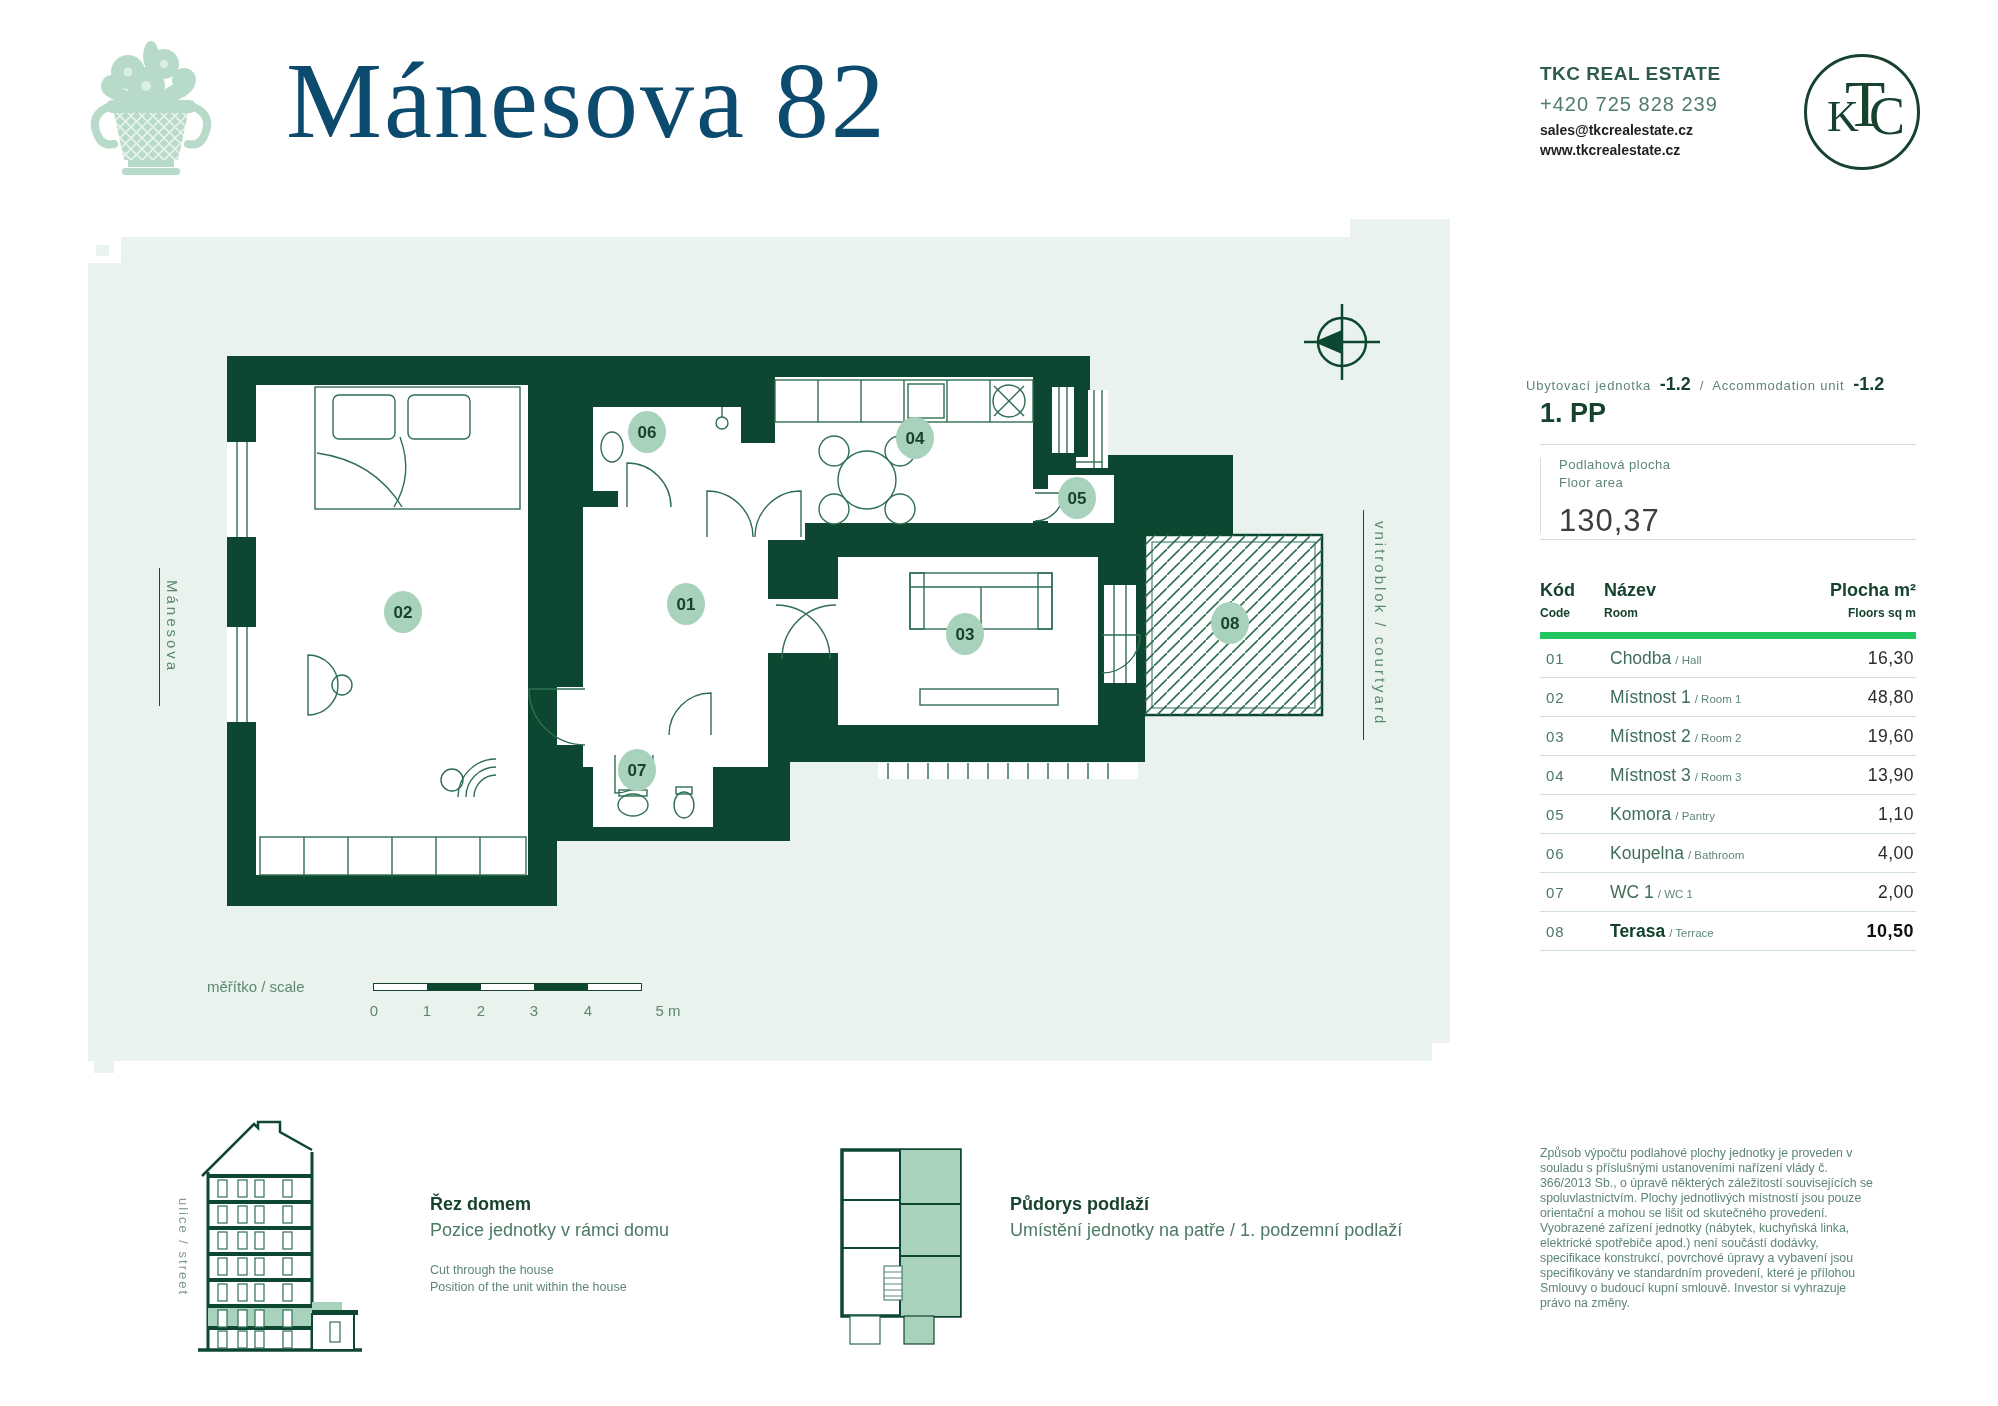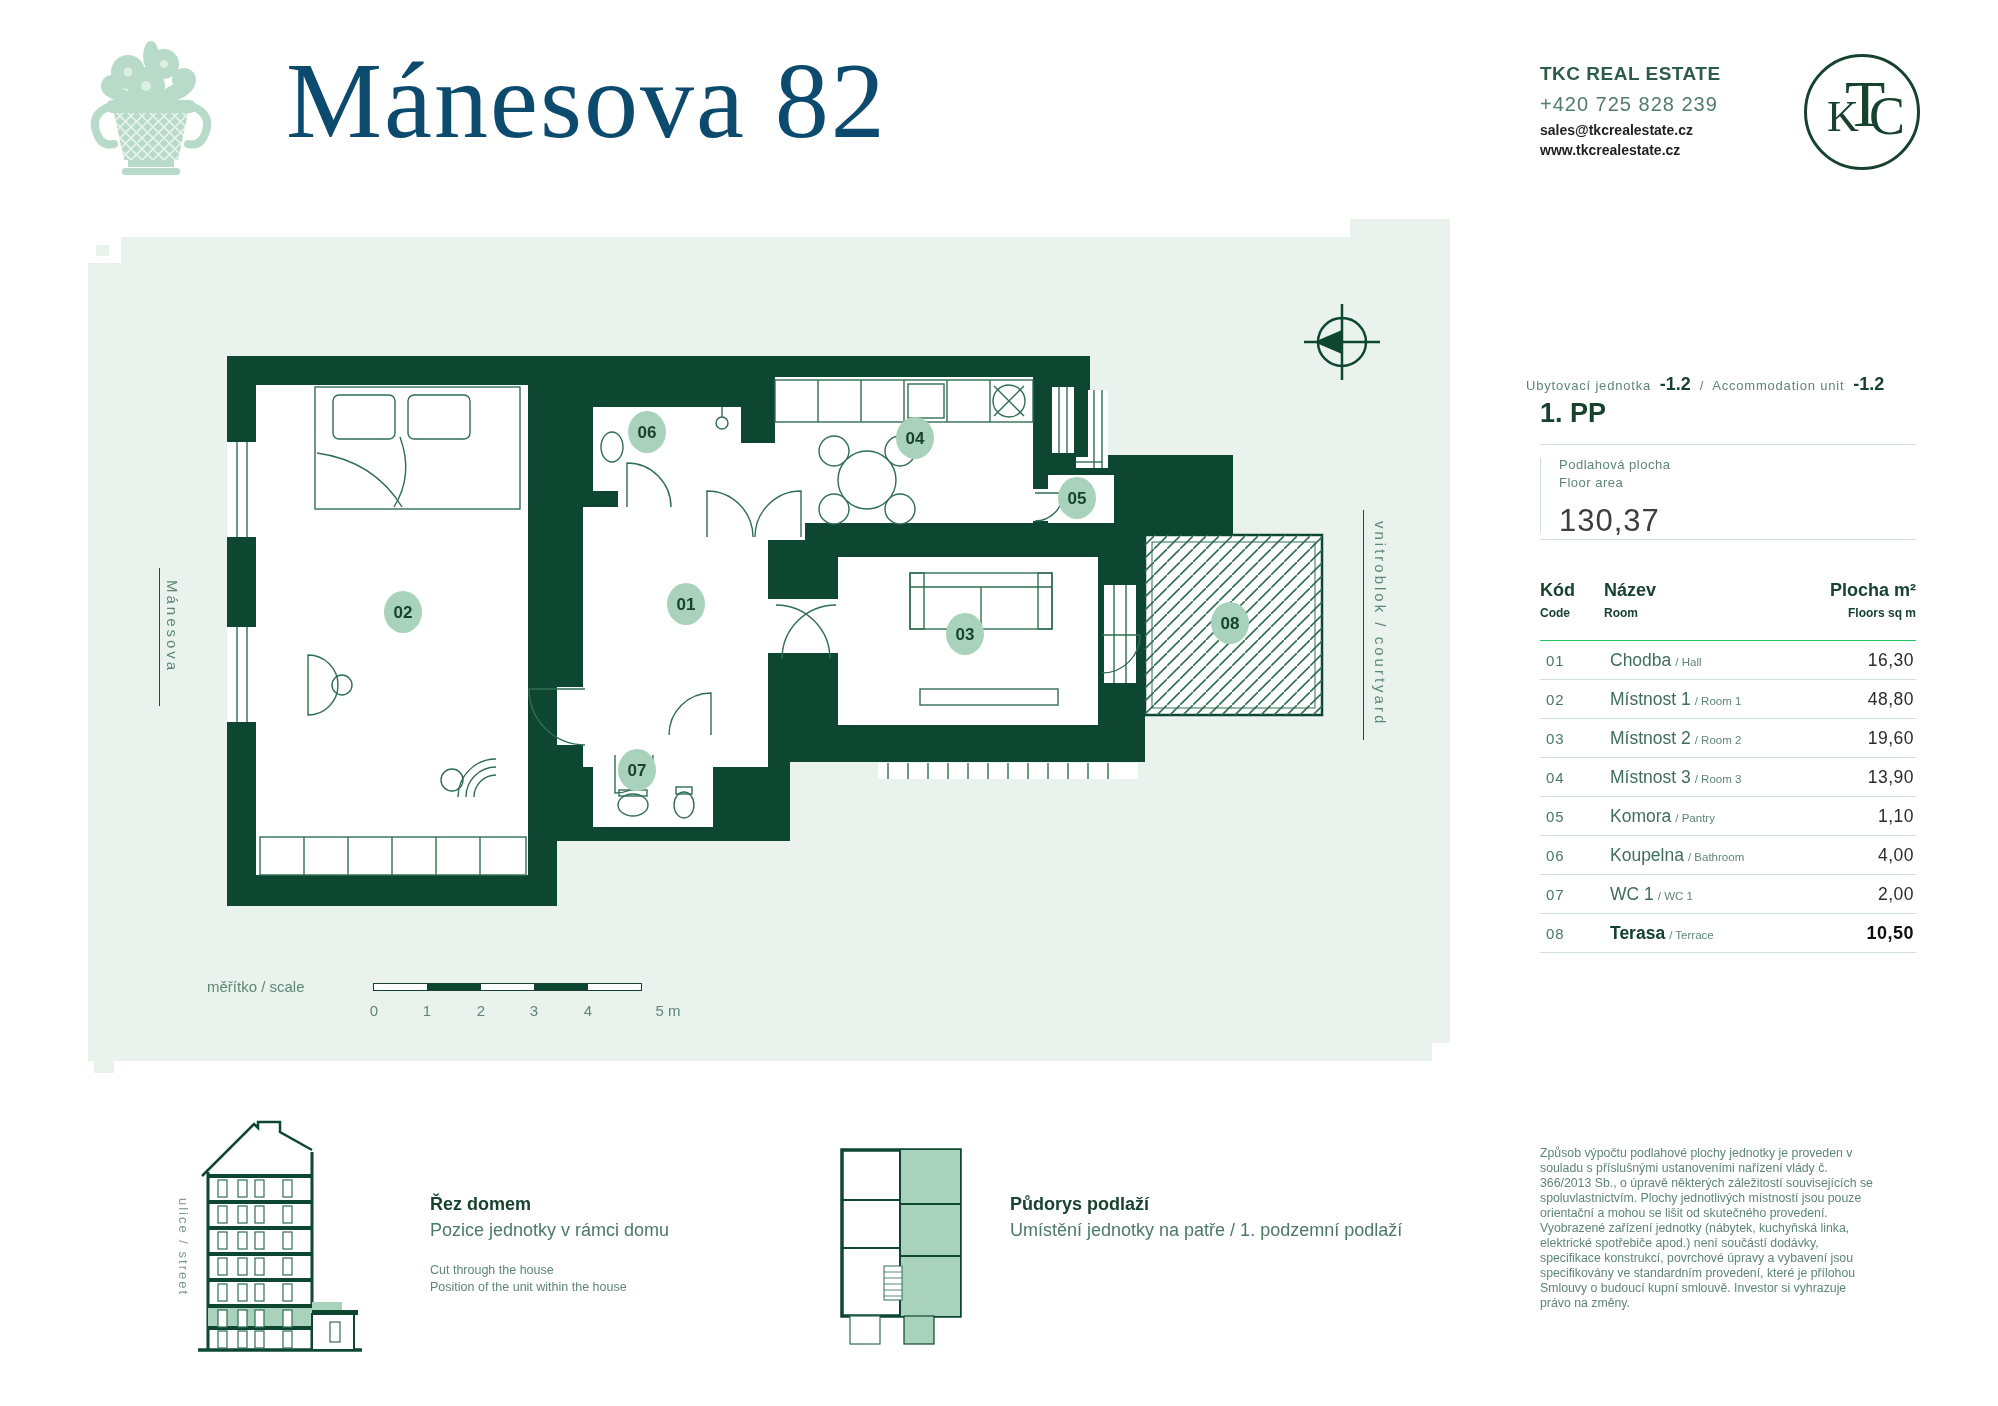--- a/index.html
+++ b/index.html
@@ -65,21 +65,21 @@
   .rule{position:absolute;left:1540px;width:376px;height:1px;background:#cfe0d7;}
   .areas{position:absolute;left:1540px;top:456px;width:376px;display:flex;}
   .areas .cell{width:146px;}
   .areas .cell2{padding-left:18px;}
   .areas .divider{width:1px;background:#cfe0d7;margin:2px 0 6px 0;}
   .areas .lbl{font-size:13px;line-height:1.35;color:#5d8673;letter-spacing:.5px;}
   .areas .val{margin-top:12px;font-size:31px;color:#3d3d3d;letter-spacing:1px;}
 
   .rtable{position:absolute;left:1540px;top:580px;width:376px;}
   .thead{display:grid;grid-template-columns:64px 1fr auto;align-items:start;
-    padding-bottom:20px;border-bottom:1px solid #22c55e;}
+    padding-bottom:12px;border-bottom:7px solid #22c55e;}
   .thead .cz{font-size:18px;font-weight:bold;color:#17432e;}
   .thead .en{font-size:12px;font-weight:bold;color:#17432e;margin-top:5px;}
   .thead .col3{text-align:right;}
   .trow{display:grid;grid-template-columns:64px 1fr auto;align-items:center;height:39px;
     border-bottom:1px solid #cfe0d7;padding-left:6px;box-sizing:border-box;}
   .trow .code{font-size:15px;color:#4a7a63;letter-spacing:1px;}
   .trow .name{font-size:17.5px;color:#3f6e59;}
   .trow .name small{font-size:11.5px;color:#5d8673;font-weight:normal;margin-left:4px;}
   .trow .area{font-size:17.5px;color:#2b2b2b;text-align:right;letter-spacing:.5px;padding-right:2px;}
   .trow.bold .name{font-weight:bold;color:#12402c;}

